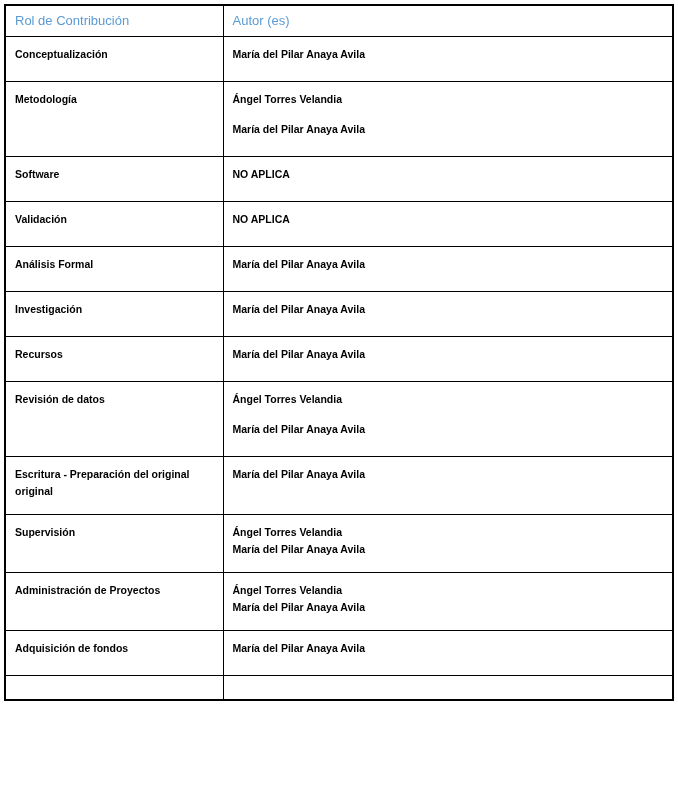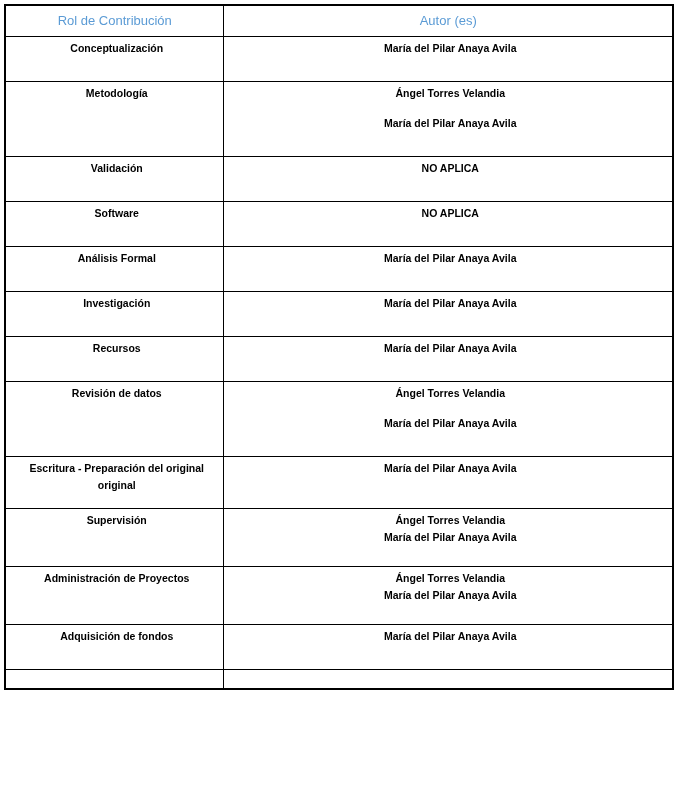--- a/index.html
+++ b/index.html
@@ -23,39 +23,39 @@
   table.contrib-table {
     border-collapse: collapse;
     table-layout: fixed;
     width: 670px;
     border: 2px solid #000000;
   }
   .contrib-table th,
   .contrib-table td {
     border: 1px solid #000000;
     vertical-align: top;
-    text-align: center;
+    text-align: left;
     box-sizing: border-box;
     overflow: hidden;
     margin-left: 44px;
   }
   .contrib-table th {
     color: var(--accent, #5B9BD5);
     font-weight: 400;
     font-size: 13px;
     line-height: 16px;
     height: 31px;
     padding: 7px 8px 5px 9px;
   }
   .contrib-table td {
     color: #000000;
     font-weight: 700;
     font-size: 10.5px;
     line-height: 17px;
-    padding: 3px 4px 14px 9px;
+    padding: 9px 4px 14px 9px;
   }
   tr.r-single  { height: 45px; }
   tr.r-blank   { height: 75px; }
   tr.r-consec  { height: 58px; }
   tr.partial td { height: 20px; border-bottom: none; }
   .gap-blank .author-line + .author-line { margin-top: 13px; }
   .author-line { white-space: normal; }
 </style>
 </head>
 <body>
@@ -80,27 +80,27 @@
           </td>
         </tr>
         <tr class="r-blank">
           <td>Metodología</td>
           <td class="gap-blank">
             <div class="author-line">Ángel Torres Velandia</div>
             <div class="author-line">María del Pilar Anaya Avila</div>
           </td>
         </tr>
         <tr class="r-single">
-          <td>Validación</td>
+          <td>Software</td>
           <td>
             <div class="author-line">NO APLICA</div>
           </td>
         </tr>
         <tr class="r-single">
-          <td>Software</td>
+          <td>Validación</td>
           <td>
             <div class="author-line">NO APLICA</div>
           </td>
         </tr>
         <tr class="r-single">
           <td>Análisis Formal</td>
           <td>
             <div class="author-line">María del Pilar Anaya Avila</div>
           </td>
         </tr>

